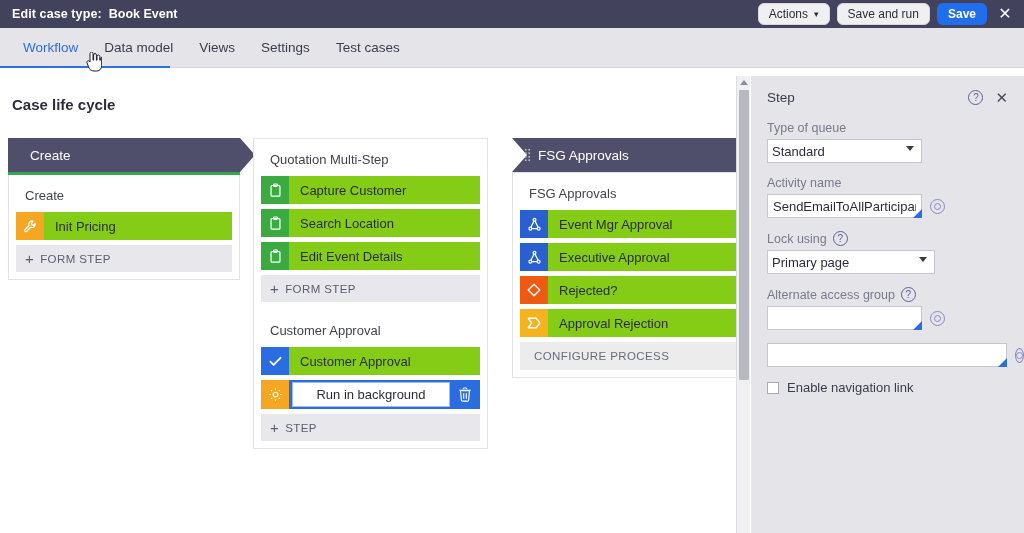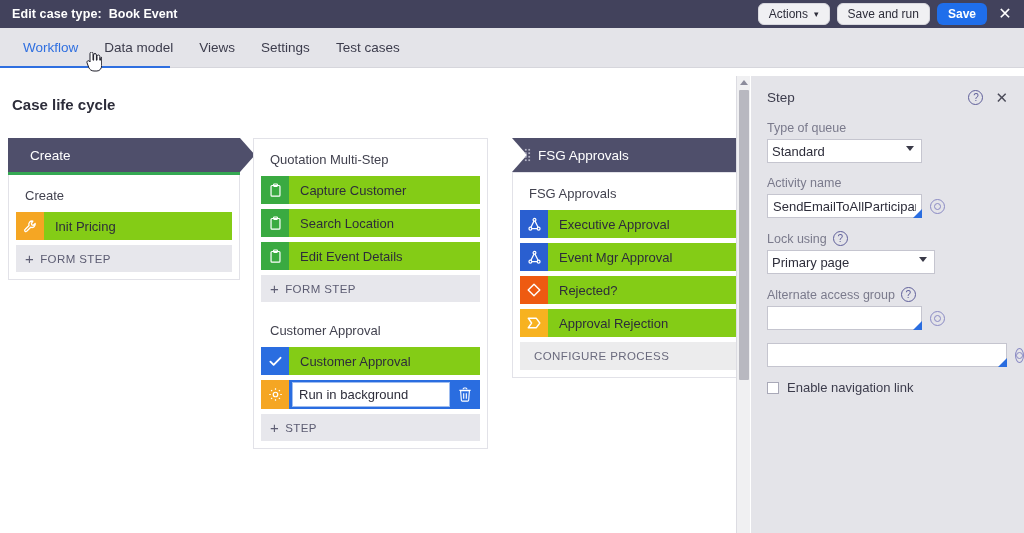--- a/index.html
+++ b/index.html
@@ -123,21 +123,21 @@
     display:flex; align-items:center; height:28px; background:#ececed;
     font-size:11.5px; color:#6a6a7d; letter-spacing:.4px; padding-left:14px; cursor:pointer;
   }
 
   
   .step-row.editing { background:#2a6de0; height:29px; }
   .step-row.editing .step-icon { background:#f5a623; }
   .edit-input {
     flex:1; margin:2px 0 2px 3px; border:1px solid #9fbdf0; background:#fff;
     font-family:"Liberation Sans", sans-serif; font-size:13px; color:#2d2d3a;
-    padding:0 6px; outline:none; min-width:0;
+    padding:0 6px; outline:none; min-width:0;text-align:center;
   }
   .trash-btn {
     width:30px; display:flex; align-items:center; justify-content:center;
     color:#fff; cursor:pointer;
   }
 
   
   .vscroll {
     position:absolute; left:736px; top:76px; width:14px; height:457px;
     background:#f0f0f2; border-left:1px solid #dcdce2;
@@ -371,33 +371,33 @@
 
             <div class="step-row">
               <div class="step-icon" style="background:#2a5fd0;">
                 <svg width="15" height="15" viewBox="0 0 16 16" fill="none" stroke="#fff" stroke-width="1.3">
                   <circle cx="8" cy="3" r="1.5"></circle>
                     <circle cx="3.6" cy="12.4" r="1.5"></circle>
                     <circle cx="12.4" cy="12.4" r="1.5"></circle>
                   <path d="M7.4 4.4 4.2 11M8.6 4.4l3.2 6.6M5.1 12.4h5.8"></path>
                 </svg>
               </div>
-              <div class="step-label">Executive Approval</div>
+              <div class="step-label">Event Mgr Approval</div>
             </div>
 
             <div class="step-row">
               <div class="step-icon" style="background:#2a5fd0;">
                 <svg width="15" height="15" viewBox="0 0 16 16" fill="none" stroke="#fff" stroke-width="1.3">
                   <circle cx="8" cy="3" r="1.5"></circle>
                     <circle cx="3.6" cy="12.4" r="1.5"></circle>
                     <circle cx="12.4" cy="12.4" r="1.5"></circle>
                   <path d="M7.4 4.4 4.2 11M8.6 4.4l3.2 6.6M5.1 12.4h5.8"></path>
                 </svg>
               </div>
-              <div class="step-label">Event Mgr Approval</div>
+              <div class="step-label">Executive Approval</div>
             </div>
 
             <div class="step-row">
               <div class="step-icon" style="background:#ee5a11;">
                 <svg width="16" height="16" viewBox="0 0 16 16" fill="none" stroke="#fff" stroke-width="1.4">
                   <path d="M8 2.2 13.8 8 8 13.8 2.2 8z" stroke-linejoin="round"></path>
                 </svg>
               </div>
               <div class="step-label">Rejected?</div>
             </div>

